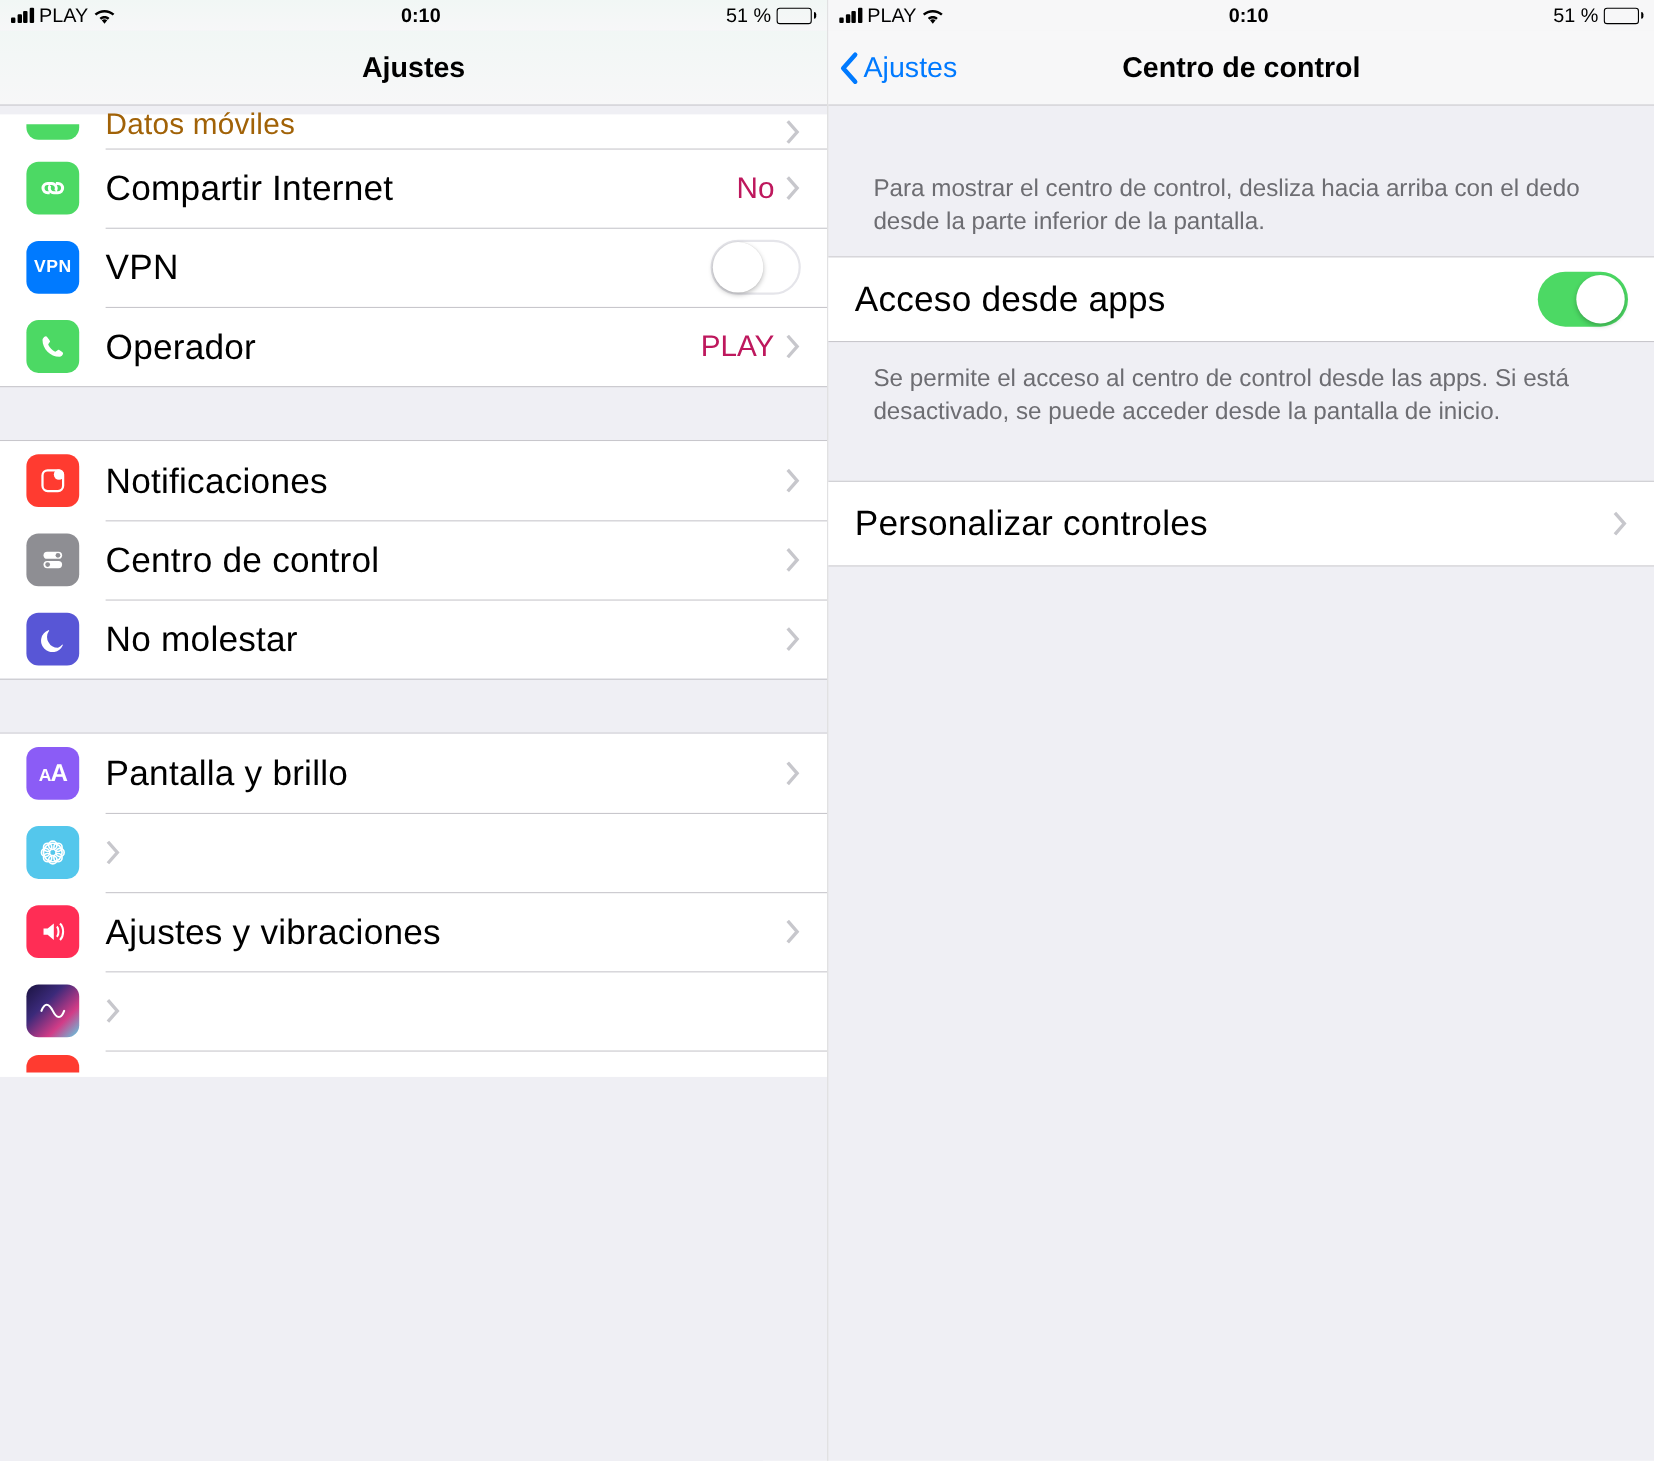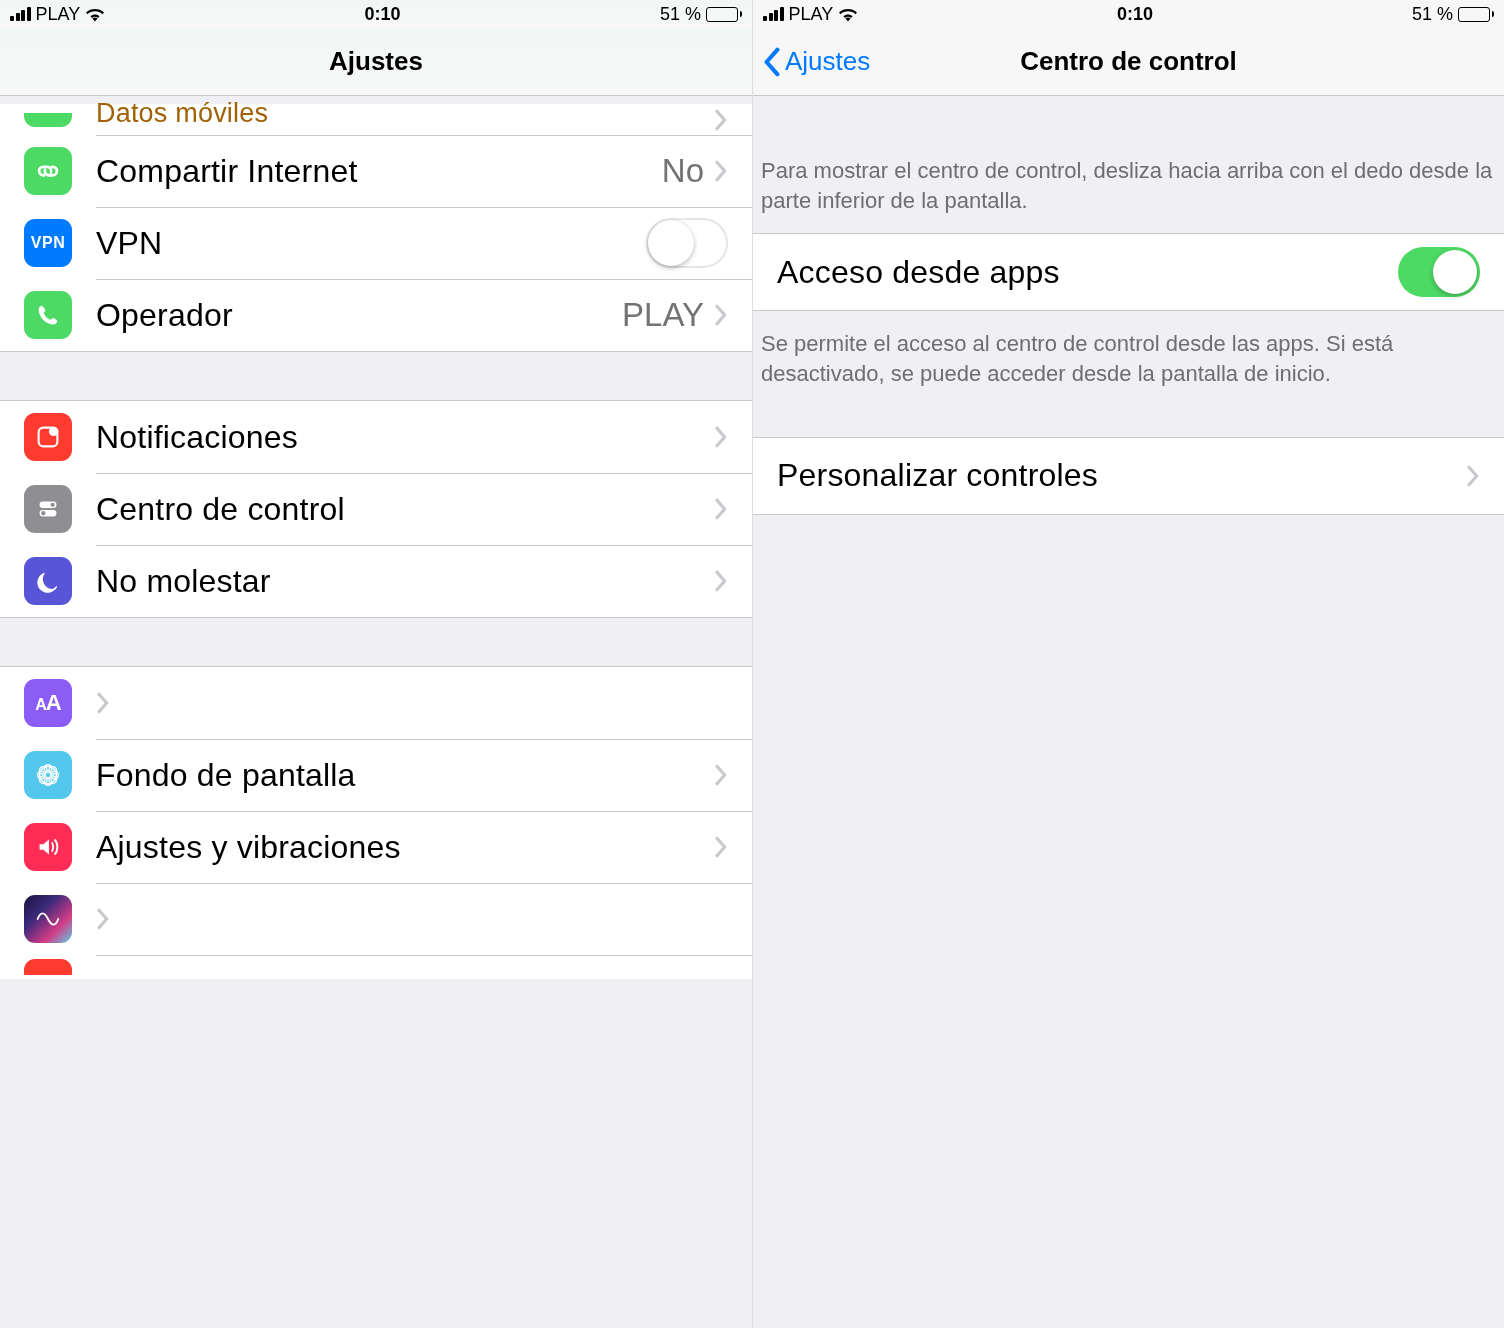--- a/index.html
+++ b/index.html
@@ -103,22 +103,22 @@
     color:#fff;
   }
   .icon-box svg { width:30px; height:30px; display:block; }
   .cell-label {
     flex:1;
     font-size:32px;
     color:#000;
     letter-spacing:0.2px;
   }
   .cell-value {
-    font-size:33px;
-    color:#737373;
+    font-size:27px;
+    color:#be185d;
     margin-right:10px;
   }
   .chevron { color:#c7c7cc; }
   .chevron svg{ width:14px; height:22px; display:block; }
 
   
   .switch {
     width:82px; height:50px;
     border-radius:25px;
     position:relative;
@@ -133,21 +133,21 @@
   .switch.on { background:#4cd964; }
   .switch.on .knob {
     position:absolute; right:3px; top:3px;
     width:44px; height:44px; border-radius:50%;
     background:#fff;
     box-shadow:0 2px 5px rgba(0,0,0,0.25);
   }
 
   
   .explain {
-    padding: 18px 8px;
+    padding: 18px 41px;
     font-size:22px;
     color:#6d6d72;
     line-height:1.35;
   }
   .explain.first { padding-top:60px; }
   .cell.no-icon { padding-left:24px; min-height:76px; }
   .group-border-top { border-top:1px solid #c8c7cc; }
   .group-border-bottom { border-bottom:1px solid #c8c7cc; }
 
   
@@ -301,20 +301,21 @@
     </div>
   </div>
 
   <div class="gap"></div>
 
   <div class="list-group">
     <div class="cell">
       <div class="icon-box c-display">
         <span style="font-size:16px;font-weight:700;letter-spacing:-1px;">A<span style="font-size:22px;">A</span></span>
       </div>
+      <div class="cell-label">Pantalla y brillo</div>
       <span class="chevron">
           <svg viewBox="0 0 10 18">
             <path fill="none" stroke="#c7c7cc" stroke-width="2.5" d="M1 1l7 8-7 8"></path>
           </svg>
         </span>
     </div>
     <div class="cell">
       <div class="icon-box c-teal">
         <svg viewBox="0 0 32 32">
             <circle cx="16" cy="16" r="9" fill="none" stroke="#fff" stroke-width="1.6"></circle>
@@ -323,21 +324,20 @@
               <circle cx="16" cy="23" r="4"></circle>
               <circle cx="9" cy="16" r="4"></circle>
               <circle cx="23" cy="16" r="4"></circle>
               <circle cx="11" cy="11" r="4"></circle>
               <circle cx="21" cy="21" r="4"></circle>
               <circle cx="21" cy="11" r="4"></circle>
               <circle cx="11" cy="21" r="4"></circle>
             </g>
           </svg>
       </div>
-      <div class="cell-label">Fondo de pantalla</div>
       <span class="chevron">
           <svg viewBox="0 0 10 18">
             <path fill="none" stroke="#c7c7cc" stroke-width="2.5" d="M1 1l7 8-7 8"></path>
           </svg>
         </span>
     </div>
     <div class="cell">
       <div class="icon-box c-pink">
         <svg viewBox="0 0 32 32">
             <path fill="#fff" d="M7 13v6h4l6 5V8l-6 5H7z"></path>

